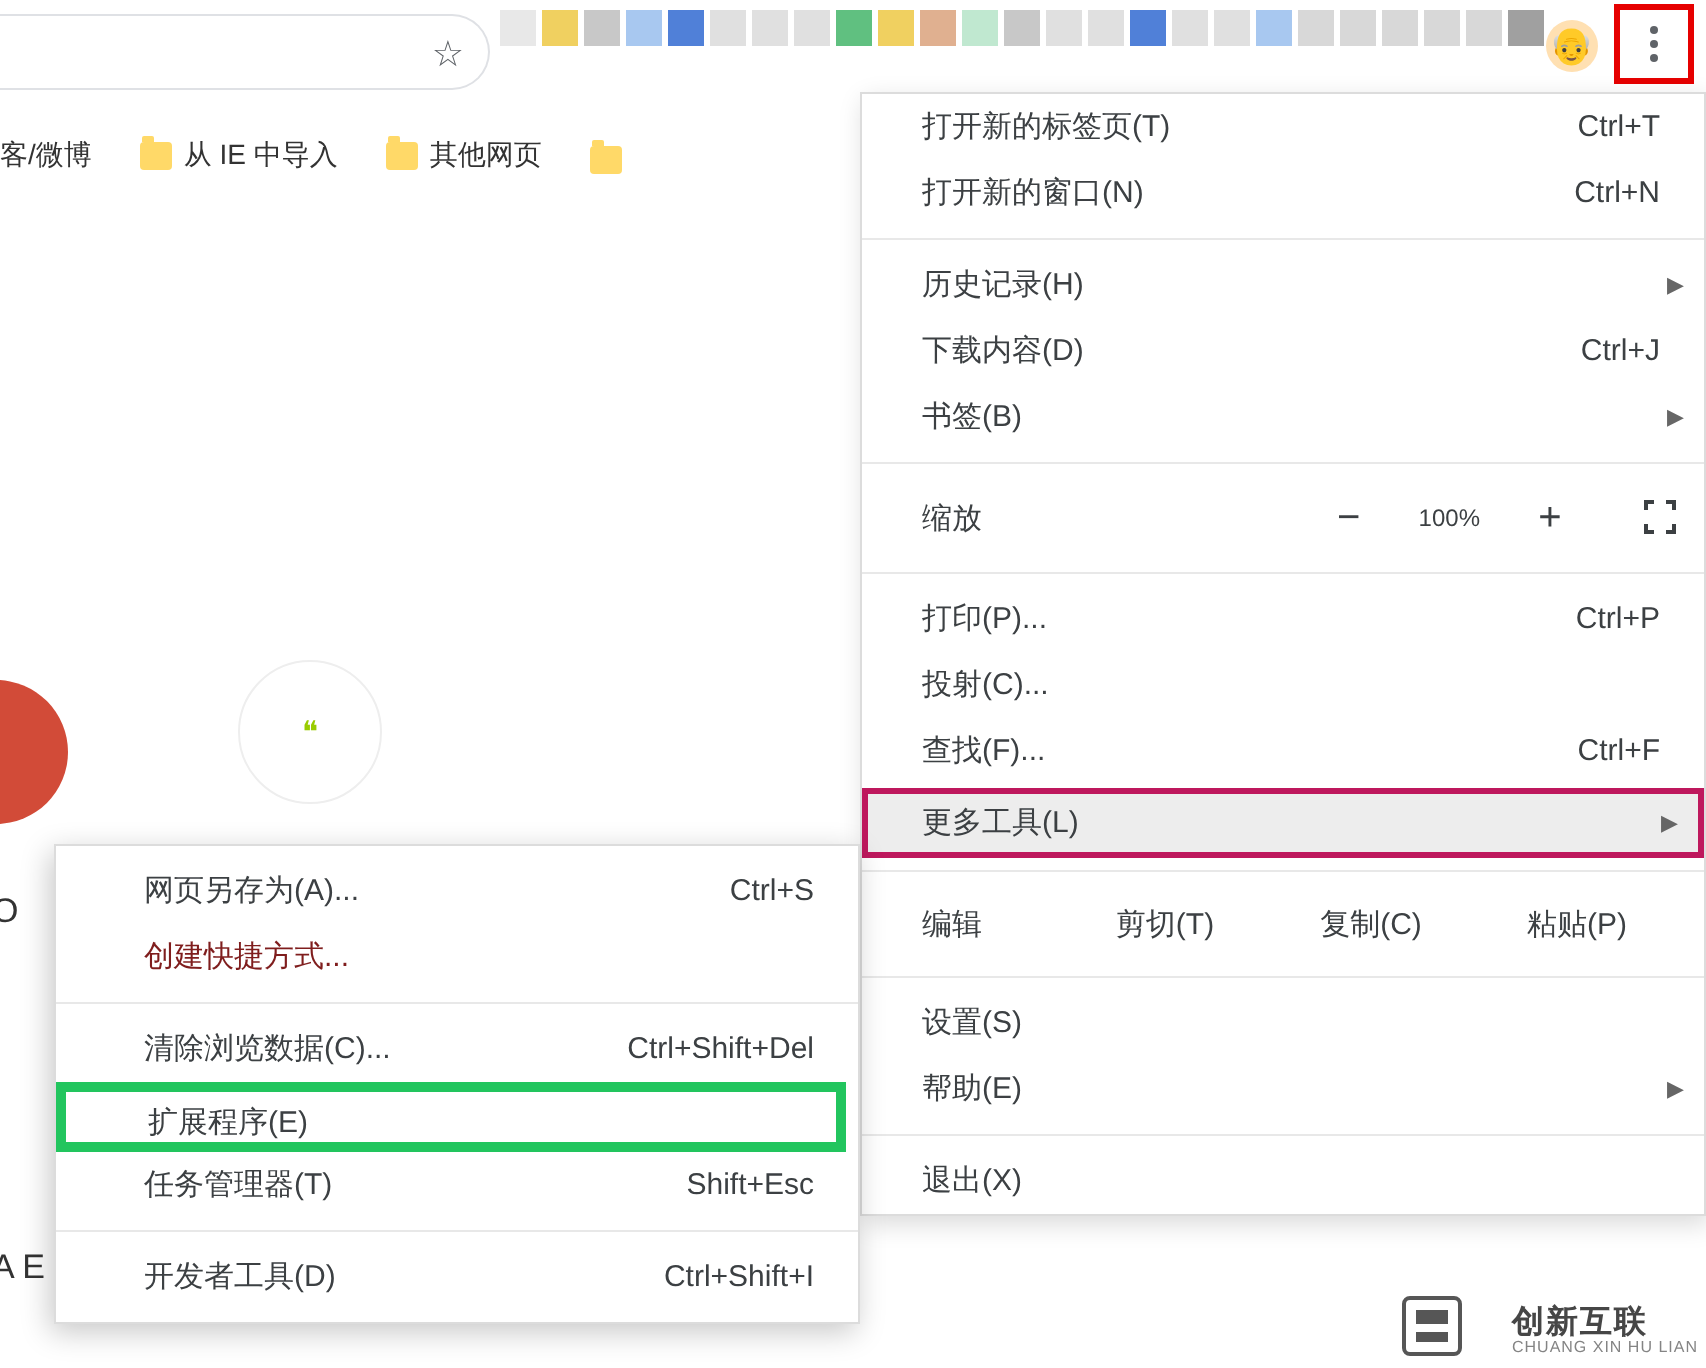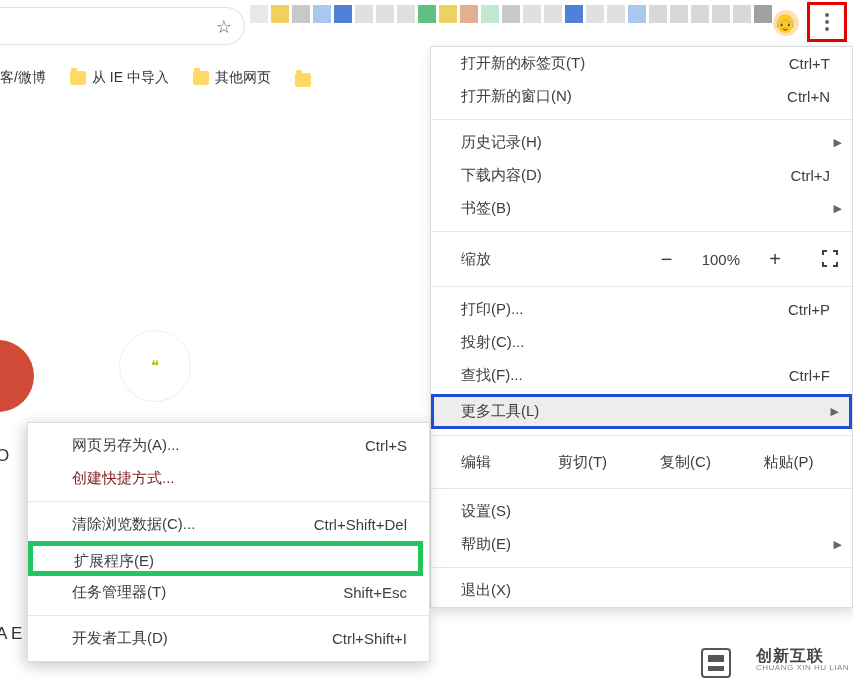--- a/index.html
+++ b/index.html
@@ -66,30 +66,30 @@
     position:absolute; right:0; top:46px; width:423px;
     background:#fff; border:1px solid #dcdcdc; box-shadow: 2px 4px 12px rgba(0,0,0,.15);
     font-size:15px;
   }
   .menu-item { display:flex; align-items:center; height:33px; padding: 0 22px 0 30px; position:relative; cursor:default;}
   .menu-item .label { flex:1; }
   .menu-item .shortcut { color:#3c4043; }
   .menu-sep { height:1px; background:#e8e8e8; margin:6px 0;}
   .submenu-arrow { position:absolute; right:10px; color:#666; font-size:11px;}
   .highlight-more {
-    border: 3px solid #1d4ed8; height:35px; display:flex; align-items:center;
+    border: 3px solid #be185d; height:35px; display:flex; align-items:center;
     padding: 0 10px 0 27px; position: relative;
     background:#ededed; margin:2px 0;
   }
   .highlight-more .label{flex:1;}
   .zoom-row { display:flex; align-items:center; height:42px; padding:0 12px 0 30px;}
   .zoom-row .zlabel{flex:1;}
   .zoom-controls{display:flex; align-items:center; gap:26px; color:#3c4043;}
   .zoom-controls .minus, .zoom-controls .plus{font-size:20px; width:18px; text-align:center;}
-  .zoom-controls .pct{font-size:15px;}
+  .zoom-controls .pct{font-size:12px;}
   .fullscreen-icon{width:18px;height:18px; display:flex;flex-wrap:wrap; gap:6px; margin-left:12px;}
   .fullscreen-icon i{width:5px;height:5px;border:2px solid #3c4043;}
   .fullscreen-icon i:nth-child(1){border-right:none;border-bottom:none;}
   .fullscreen-icon i:nth-child(2){border-left:none;border-bottom:none;}
   .fullscreen-icon i:nth-child(3){border-right:none;border-top:none;}
   .fullscreen-icon i:nth-child(4){border-left:none;border-top:none;}
   .edit-row{display:flex;align-items:center;height:40px;padding:0 12px 0 30px;}
   .edit-row .elabel{flex:0 0 70px;}
   .edit-row .ebtn{flex:1; text-align:center;}
   
@@ -106,21 +106,21 @@
   
   .circ { position:absolute; border-radius:50%; }
   .circ.red { width:72px; height:72px; background:#d24b38; left:-38px; top:340px;}
   .circ.green{ width:72px; height:72px; background:#fff; border:1px solid #eee; left:119px; top:330px; display:flex;align-items:center;justify-content:center; color:#9c0;}
   
   .cuttext{position:absolute; font-size:17px; color:#333; }
   .ct1{left:-4px; top:446px;}
   .ct2{left:-4px; top:624px;}
   
   .watermark{
-    position:absolute; right:4px; bottom:6px; display:flex; align-items:flex-start; gap:25px; opacity:.9;margin-top:11px;
+    position:absolute; right:4px; bottom:6px; display:flex; align-items:flex-end; gap:25px; opacity:.9;margin-top:11px;
   }
   .wm-icon{width:30px;height:30px;border:2px solid #444;border-radius:4px; position:relative;}
   .wm-icon::before,.wm-icon::after{content:"";position:absolute;background:#444;}
   .wm-icon::before{left:5px;top:5px;right:5px;bottom:14px;}
   .wm-icon::after{left:5px;top:16px;right:5px;bottom:5px;}
   .wm-text{display:flex;flex-direction:column;line-height:1;}
   .wm-text .cn{font-size:16px;font-weight:700;color:#333;letter-spacing:1px;}
   .wm-text .en{font-size:8px;color:#777;letter-spacing:0.5px;}
 </style>
 </head>

